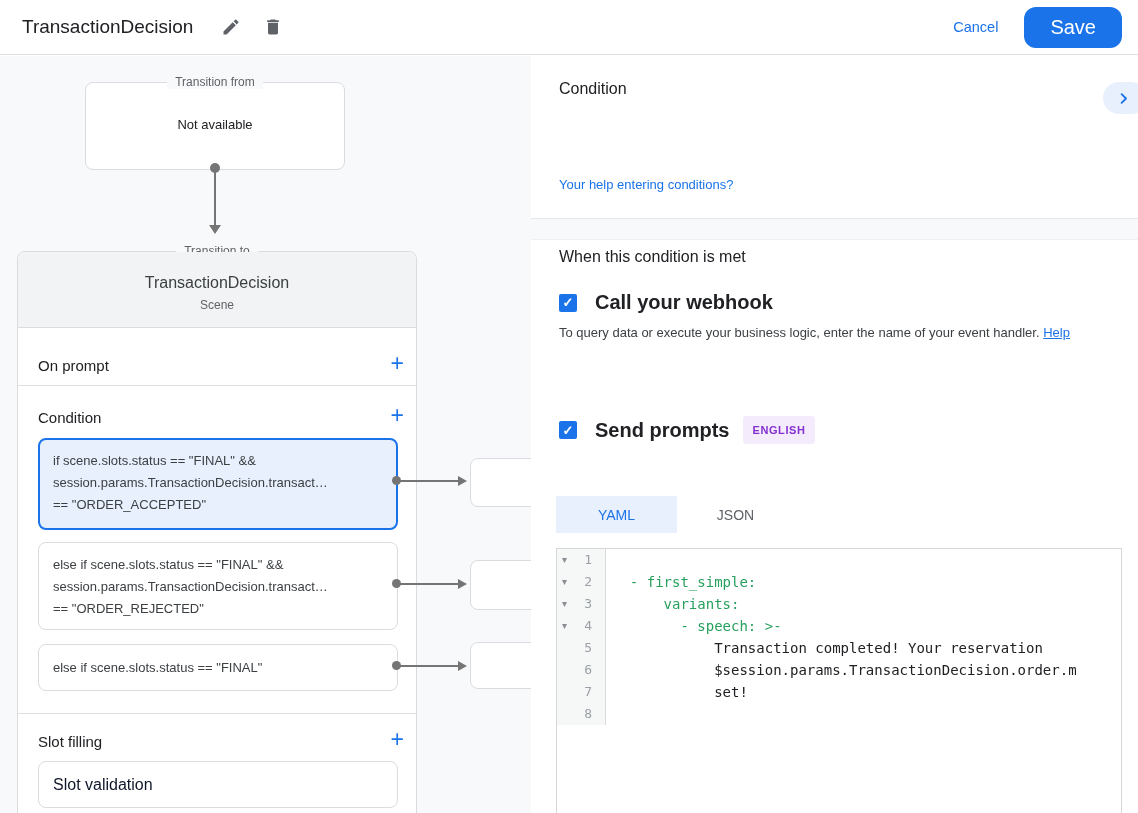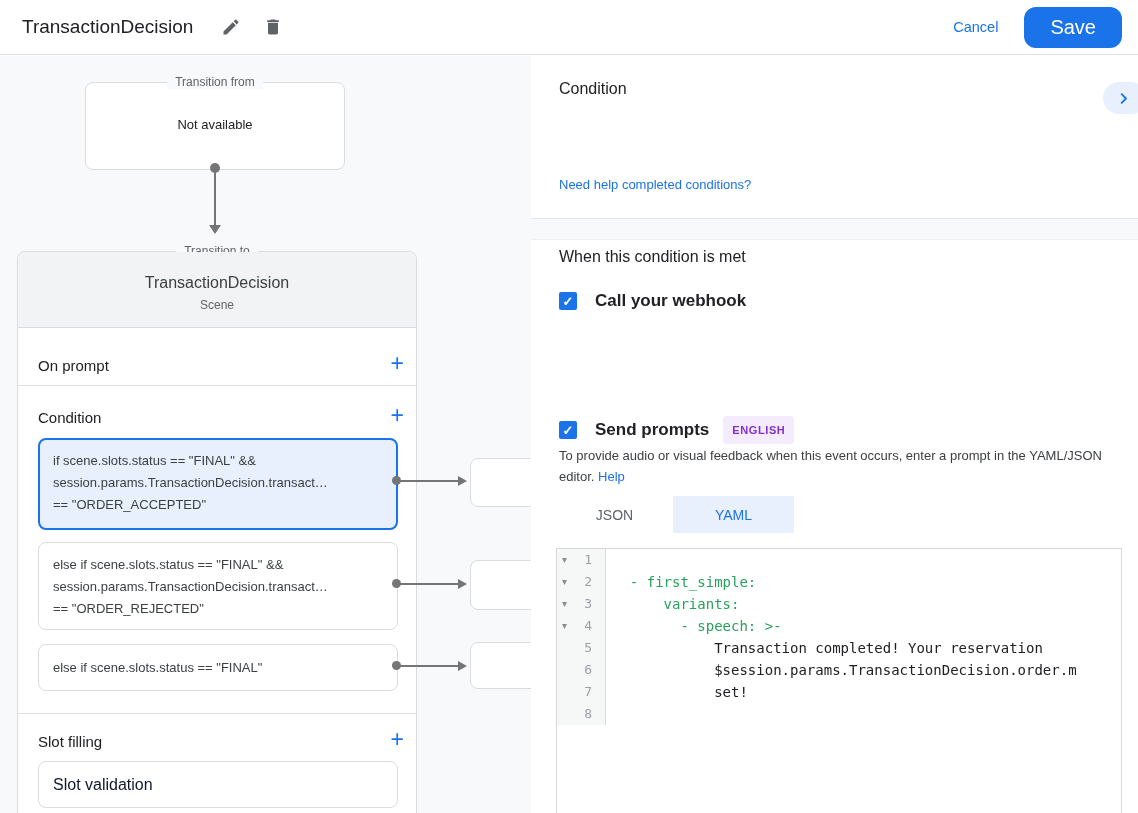--- a/index.html
+++ b/index.html
@@ -87,21 +87,21 @@
   .link { color:#1a73e8; font-size:13px; text-decoration:none; cursor:pointer; }
   .help-link-row { position:absolute; left:28px; top:119px; }
 
   .band { position:absolute; left:0; top:162px; width:607px; height:22px;
     background:#f8f9fa; border-top:1px solid #e4e6e8; border-bottom:1px solid #eef0f1; }
 
   .check-row { position:absolute; left:28px; display:flex; align-items:center; }
   .checkbox { width:18px; height:18px; background:#1a73e8; border-radius:2px;
     display:flex; align-items:center; justify-content:center; cursor:pointer;
     color:#fff; font-size:13px; font-weight:bold; flex:none; }
-  .check-label { margin-left:18px; font-size:17px; font-weight:700; color:#202124; }
+  .check-label { margin-left:18px; font-size:20px; font-weight:700; color:#202124; }
   .badge { margin-left:14px; background:#f4ebfd; color:#8430ce; font-size:11px;
     font-weight:700; letter-spacing:0.6px; padding:8px 9px; border-radius:3px; }
   .desc { position:absolute; left:28px; font-size:13px; color:#3c4043;
     line-height:21px; width:556px; }
   .desc .link.u { text-decoration:underline; }
 
   .text-input { position:absolute; left:28px; top:293px; width:563px; height:37px;
     border:1px solid #dadce0; border-radius:4px; background:#fff; display:flex;
     align-items:center; padding:0 13px; font-size:14.5px; color:#202124; cursor:text; }
   .caret { display:inline-block; width:1.5px; height:17px; background:#202124;
@@ -224,47 +224,47 @@
   <div class="right-panel">
 
     <h2 class="sec-heading" style="top:24px;">Condition</h2>
     <button class="expand-pill">
       <svg viewBox="0 0 24 24">
           <path d="M9 5 L16 12 L9 19" stroke-linecap="round" stroke-linejoin="round"></path>
         </svg>
     </button>
 
     <div class="help-link-row">
-      <a class="link">Need help completed conditions?</a>
+      <a class="link">Your help entering conditions?</a>
     </div>
 
     <div class="band"></div>
 
     <h2 class="sec-heading" style="top:192px;">When this condition is met</h2>
 
     <div class="check-row" style="top:235px;">
       <span class="checkbox">
           <span>✓</span>
         </span>
       <span class="check-label">Call your webhook</span>
     </div>
+    <p class="desc" style="top:266px;"><span>To query data or execute your business logic, enter the name of your event handler.</span> <a class="link u">Help</a></p>
 
 
     <div class="check-row" style="top:360px;">
       <span class="checkbox">
           <span>✓</span>
         </span>
       <span class="check-label">Send prompts</span>
       <span class="badge">ENGLISH</span>
     </div>
-    <p class="desc" style="top:389px;"><span>To provide audio or visual feedback when this event occurs, enter a prompt in the YAML/JSON editor.</span> <a class="link">Help</a></p>
 
     <div class="tabs">
+      <div class="tab t0 active">YAML</div>
       <div class="tab t1">JSON</div>
-      <div class="tab t0 active">YAML</div>
     </div>
 
     <div class="editor">
       <div class="ed-row">
         <span class="ed-gutter">
             <span class="fold">▾</span>
             <span class="lnum">1</span>
           </span>
         <span class="code key hl">candidates:</span>
       </div>

